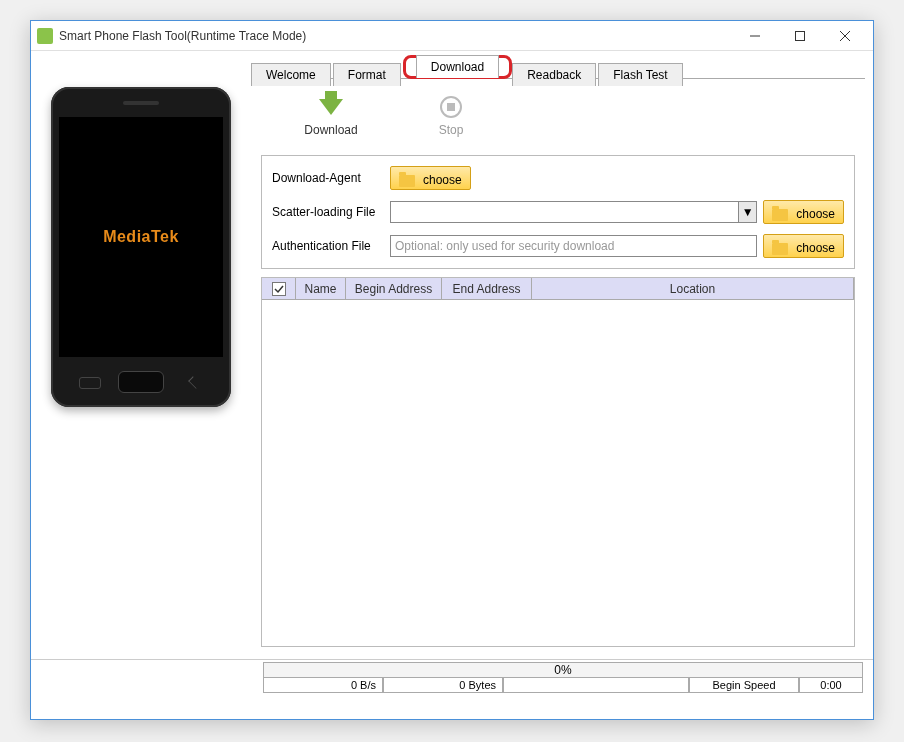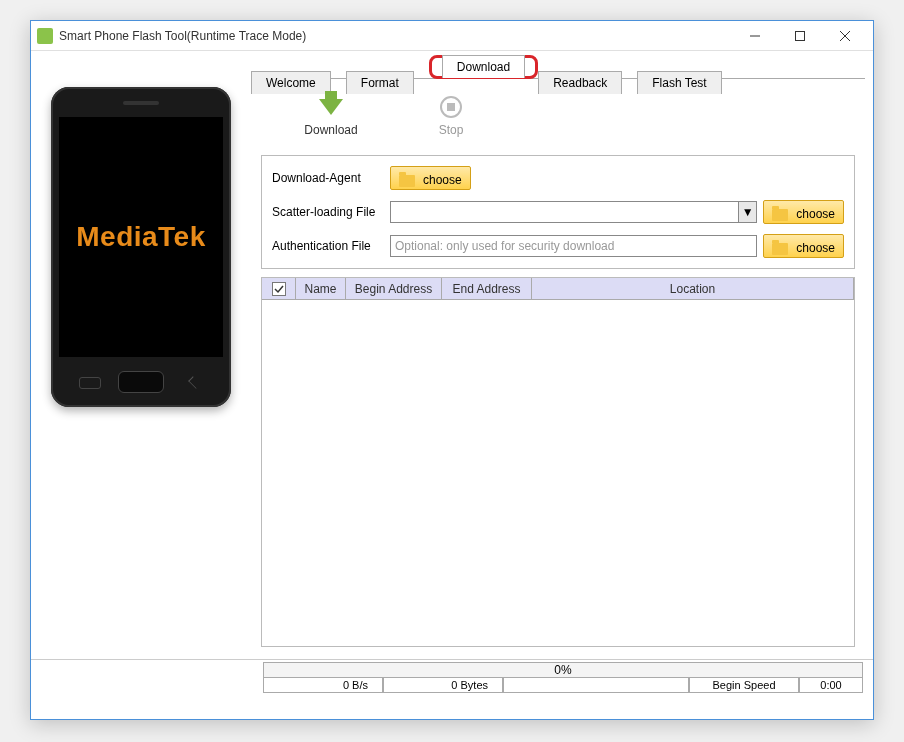--- a/index.html
+++ b/index.html
@@ -21,31 +21,31 @@
 .menubar { height: 24px; background: #fff; display: flex; align-items: center; padding: 0 4px; border-bottom: 1px solid #d0d0d0; }
 .menu-item { padding: 3px 10px; cursor: pointer; }
 
 .body { display: flex; height: calc(100% - 30px - 24px - 36px); }
 .left-pane { width: 220px; padding: 36px 10px 10px 10px; display:flex; flex-direction:column; align-items:center; }
 .phone {
   width: 180px; height: 320px; background: #1a1a1a; border-radius: 18px; position: relative;
   box-shadow: inset 0 0 0 2px #333, 0 4px 10px rgba(0,0,0,0.3);
 }
 .phone-screen { position: absolute; top: 30px; left: 8px; right: 8px; bottom: 50px; background: #000; display: flex; align-items: center; justify-content: center; }
-.mediatek { font-family: 'Arial Black', sans-serif; font-size: 28px; color: #e88b1a; font-weight: 900; letter-spacing: 0.5px; }
+.mediatek { font-family: 'Arial Black', sans-serif; font-size: 16px; color: #e88b1a; font-weight: 900; letter-spacing: 0.5px; }
 .phone-speaker { position: absolute; top: 14px; left: 50%; transform: translateX(-50%); width: 36px; height: 4px; background: #333; border-radius: 2px; }
 .phone-btn { position: absolute; bottom: 14px; width: 30px; height: 20px; }
 .pb-left { left: 28px; border: 1px solid #444; border-radius: 3px; width: 22px; height: 12px; top: auto; bottom: 18px;}
 .pb-home { left: 50%; transform: translateX(-50%); width: 46px; height: 22px; border: 1px solid #444; border-radius: 6px; bottom: 14px; background:#0a0a0a;}
 .pb-right { right: 28px; width: 18px; height: 14px; bottom: 18px; }
 .pb-right::before { content:''; position:absolute; width:10px; height:10px; border-top:1px solid #555; border-left:1px solid #555; transform: rotate(-45deg) scaleX(0.6); left:4px; top:2px;}
 
 .right-pane { flex: 1; padding: 4px 8px 4px 0; display:flex; flex-direction:column; }
 .tabs { display:flex; border-bottom: 1px solid #aaa; height: 24px; align-items: flex-end; }
-.tab { padding: 4px 14px; border: 1px solid transparent; border-bottom: none; background:#f4f4f4; border-color:#aaa; margin-right:15px; position:relative; top:16px; background:#efefef; cursor:pointer;}
+.tab { padding: 4px 14px; border: 1px solid transparent; border-bottom: none; background:#f4f4f4; border-color:#aaa; margin-right:2px; position:relative; top:8px; background:#efefef; cursor:pointer;}
 .tab.active { background: #fff; border-bottom: 1px solid #fff; }
 .tab-highlight { border: 3px solid #d9252a; border-radius: 8px; padding: 2px 10px; position:relative; top:1px; }
 .tab-highlight .tab { border:1px solid #aaa; border-bottom:none; background:#fff; margin:0; top:0;}
 
 .tab-content { flex:1; border: none; padding: 8px 10px; display:flex; flex-direction:column; gap:8px; }
 .toolbar { display:flex; gap: 60px; padding: 6px 20px 10px 40px; }
 .tool-btn { display:flex; flex-direction:column; align-items:center; gap:2px; width:60px; cursor:pointer;}
 .tool-icon { width: 28px; height: 28px; display:flex; align-items:center; justify-content:center; }
 .dl-arrow { width: 0; height: 0; border-left: 12px solid transparent; border-right: 12px solid transparent; border-top: 16px solid #7cb342; position:relative;}
 .dl-arrow::before { content:''; position:absolute; top:-24px; left:-6px; width:12px; height:10px; background:#7cb342;}
@@ -76,21 +76,21 @@
 .gh-check { width:34px; justify-content:center; }
 .gh-name { width:50px; }
 .gh-begin { width:96px; }
 .gh-end { width:90px; }
 .gh-loc { flex:1; text-align:center;}
 .chk { width:14px; height:14px; border:1px solid #777; background:#fff; display:flex; align-items:center; justify-content:center; }
 
 .footer { height: 36px; border-top: 1px solid #ccc; display:flex; flex-direction:column; }
 .progress-bar { height:16px; border:1px solid #aaa; margin: 2px 10px 0 232px; display:flex; align-items:center; justify-content:center; background:#f4f4f4; font-size:11px;}
 .status-strip { display:flex; height:16px; margin: 0 10px 2px 232px; }
-.status-cell { border:1px solid #aaa; border-top:none; padding:1px 14px; font-size:11px; display:flex; align-items:center; justify-content:flex-end;}
+.status-cell { border:1px solid #aaa; border-top:none; padding:1px 6px; font-size:11px; display:flex; align-items:center; justify-content:flex-end;}
 .sc1{width:120px;} .sc2{width:120px;} .sc3{flex:1;} .sc4{width:110px; justify-content:center;} .sc5{width:64px; justify-content:center;}
 
 svg { display:block; }
 </style>
 </head>
 <body>
 
 <div class="window">
 
   <div class="titlebar">

